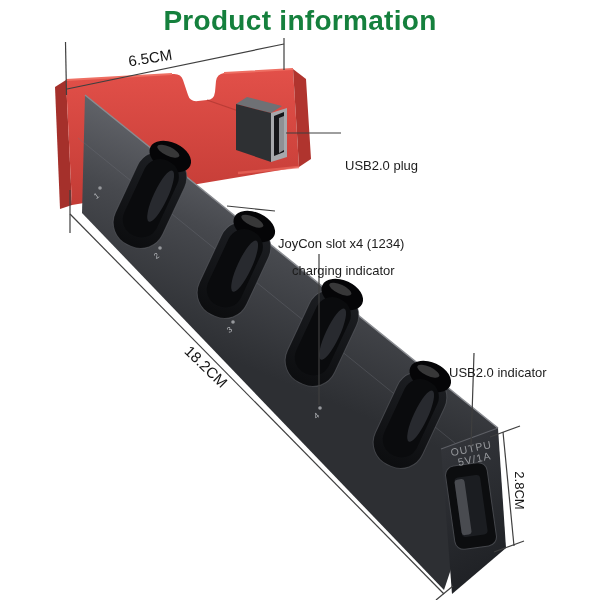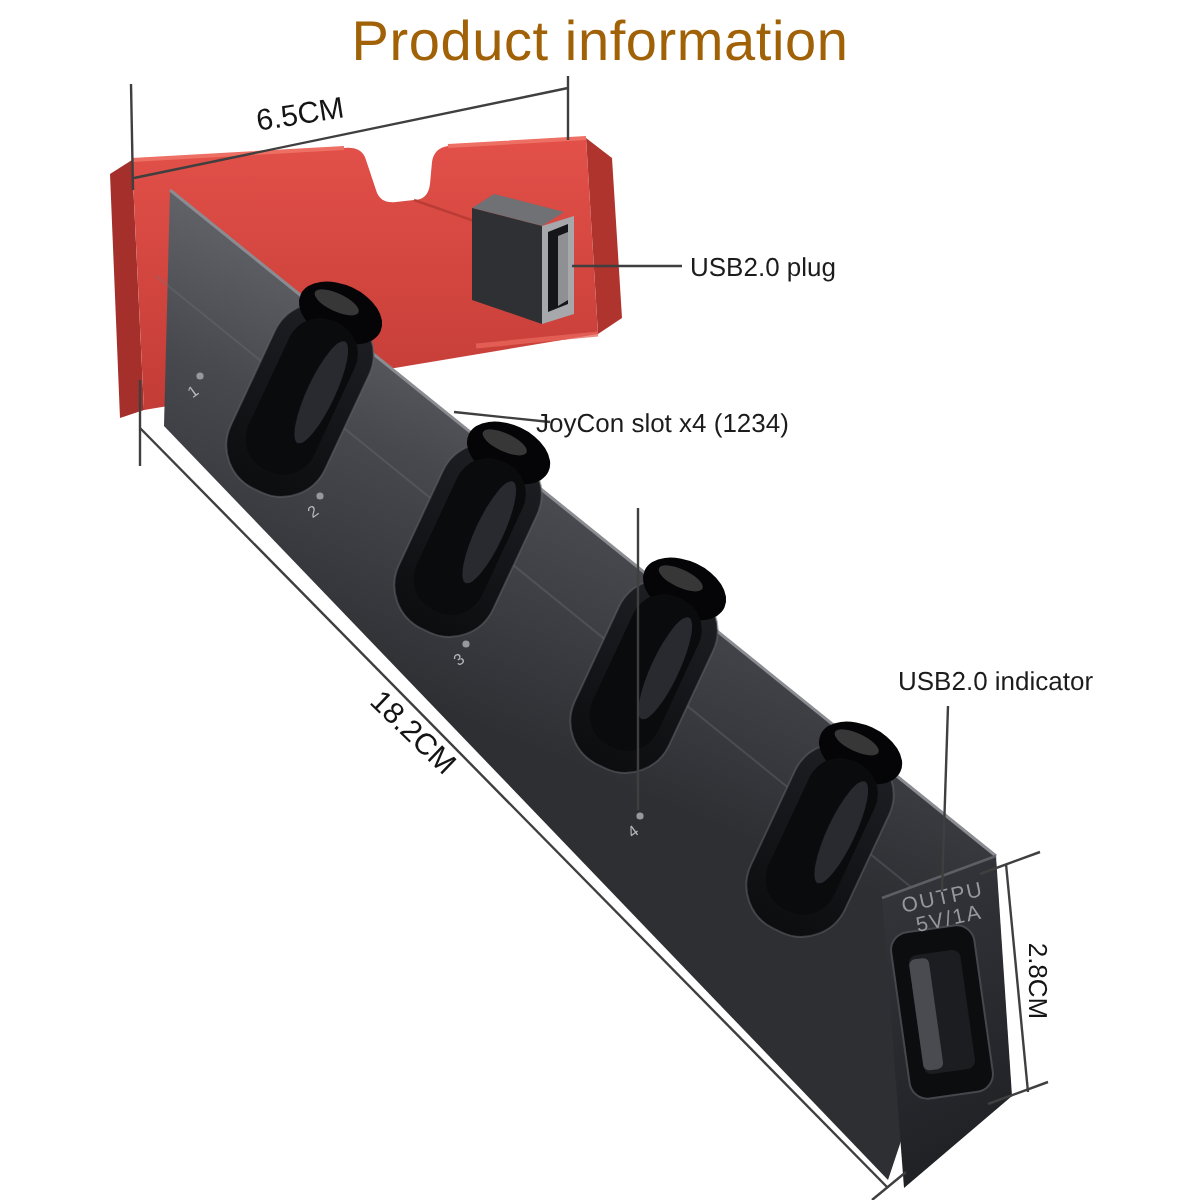--- a/index.html
+++ b/index.html
@@ -1,27 +1,27 @@
 <!DOCTYPE html>
 <html><head>
 <meta charset="utf-8">
 <style>
   html,body{margin:0;padding:0;background:#ffffff;}
   .stage{position:relative;width:600px;height:600px;background:#ffffff;overflow:hidden;
          font-family:"Liberation Sans",sans-serif;}
   .stage svg{position:absolute;left:0;top:0;}
   .title{position:absolute;left:0;top:5px;width:100%;text-align:center;
-         font-size:28px;font-weight:400;color:#a16207;letter-spacing:.3px;}
-  .lbl{position:absolute;font-size:13px;color:#1c1c1c;white-space:nowrap;}
+         font-size:28px;font-weight:700;color:#15803d;letter-spacing:.3px;}
+  .lbl{position:absolute;font-size:13px;color:#1c1c1c;white-space:nowrap;margin-top:32px;}
   .dim{position:absolute;font-size:15px;color:#141414;white-space:nowrap;}
   .dim65{left:128px;top:49px;transform:rotate(-9deg);}
   .dim182{left:180px;top:358px;transform:rotate(44deg);}
   .dim28{left:497px;top:483px;width:44px;text-align:center;font-size:13px;transform:rotate(90deg);}
   .lblPlug{left:345px;top:126px;}
-  .lblJoy{left:268px;top:204px;}
+  .lblJoy{left:278px;top:204px;}
   .lblChg{left:292px;top:231px;}
   .lblIface{left:449px;top:333px;}
 </style>
 </head>
 <body>
 
 <div class="stage">
 
   <svg width="600" height="600" viewBox="0 0 600 600">
     <defs>
@@ -153,14 +153,15 @@
   </svg>
 
   <div class="title">Product information</div>
 
   <span class="dim dim65">6.5CM</span>
   <span class="dim dim182">18.2CM</span>
   <span class="dim dim28">2.8CM</span>
 
   <span class="lbl lblPlug">USB2.0 plug</span>
   <span class="lbl lblJoy">JoyCon slot x4 (1234)</span>
+  <span class="lbl lblChg">charging indicator</span>
   <span class="lbl lblIface">USB2.0 indicator</span>
 </div>
 
 </body></html>

